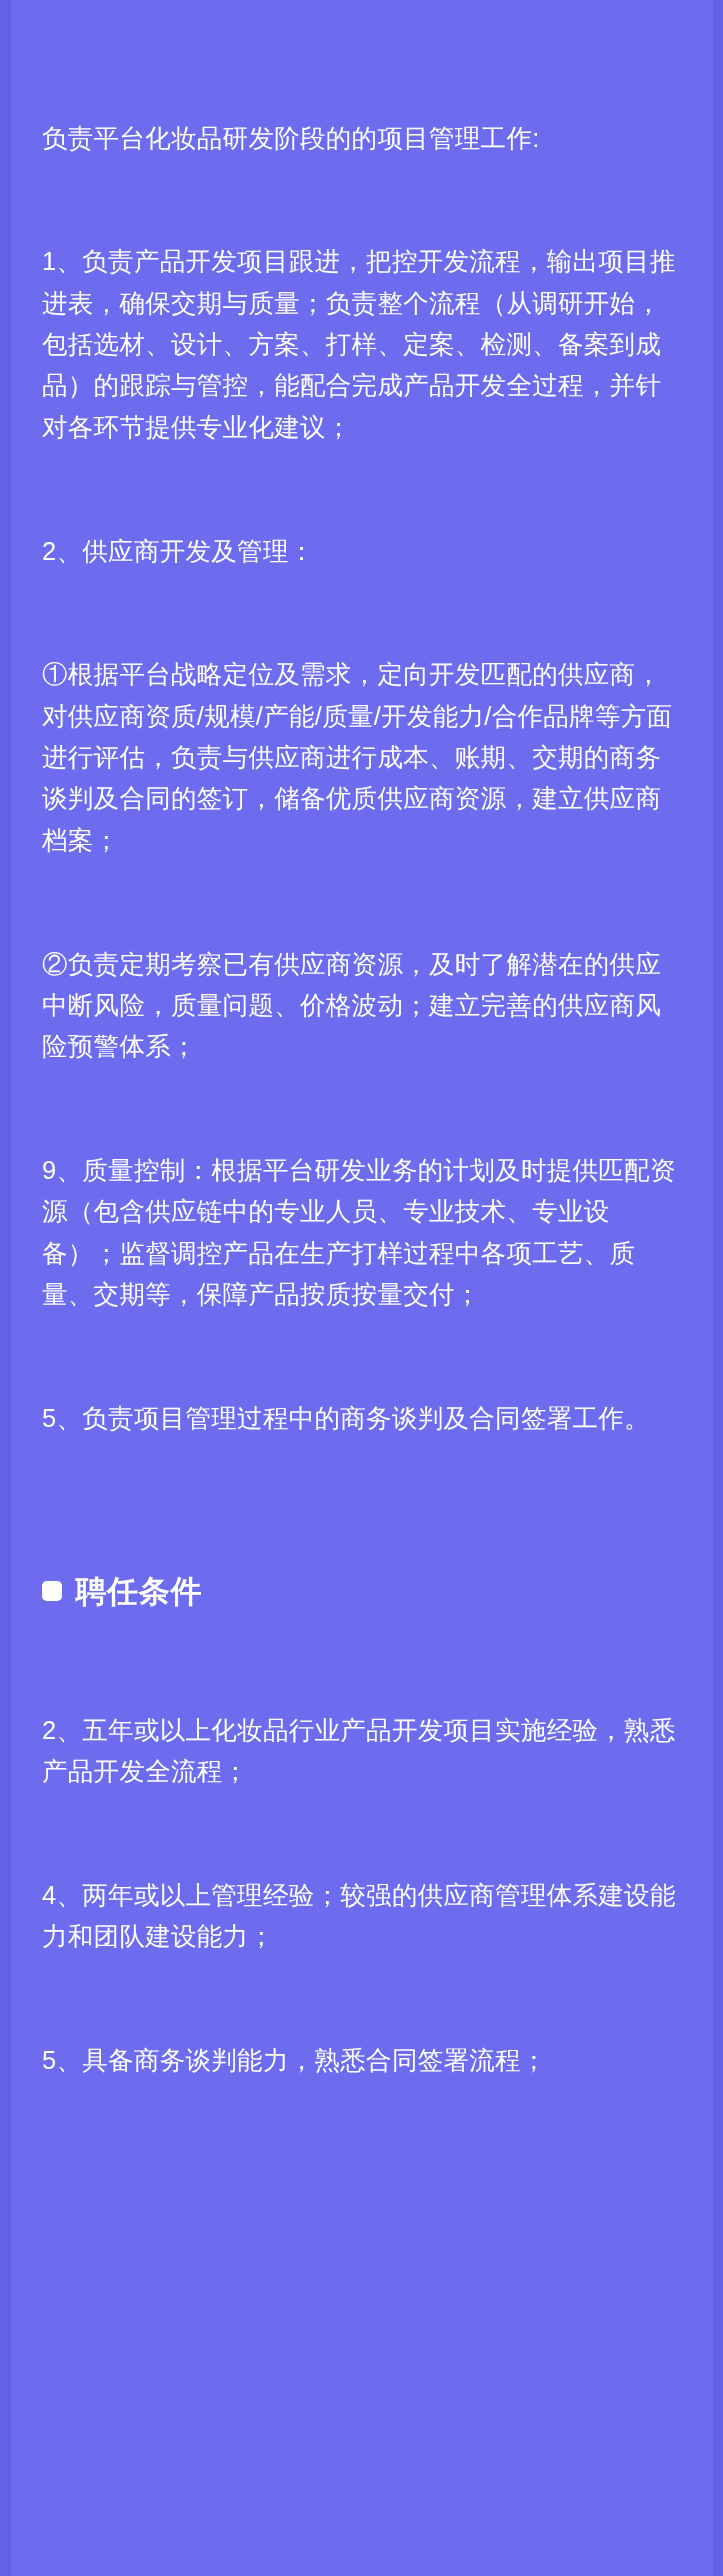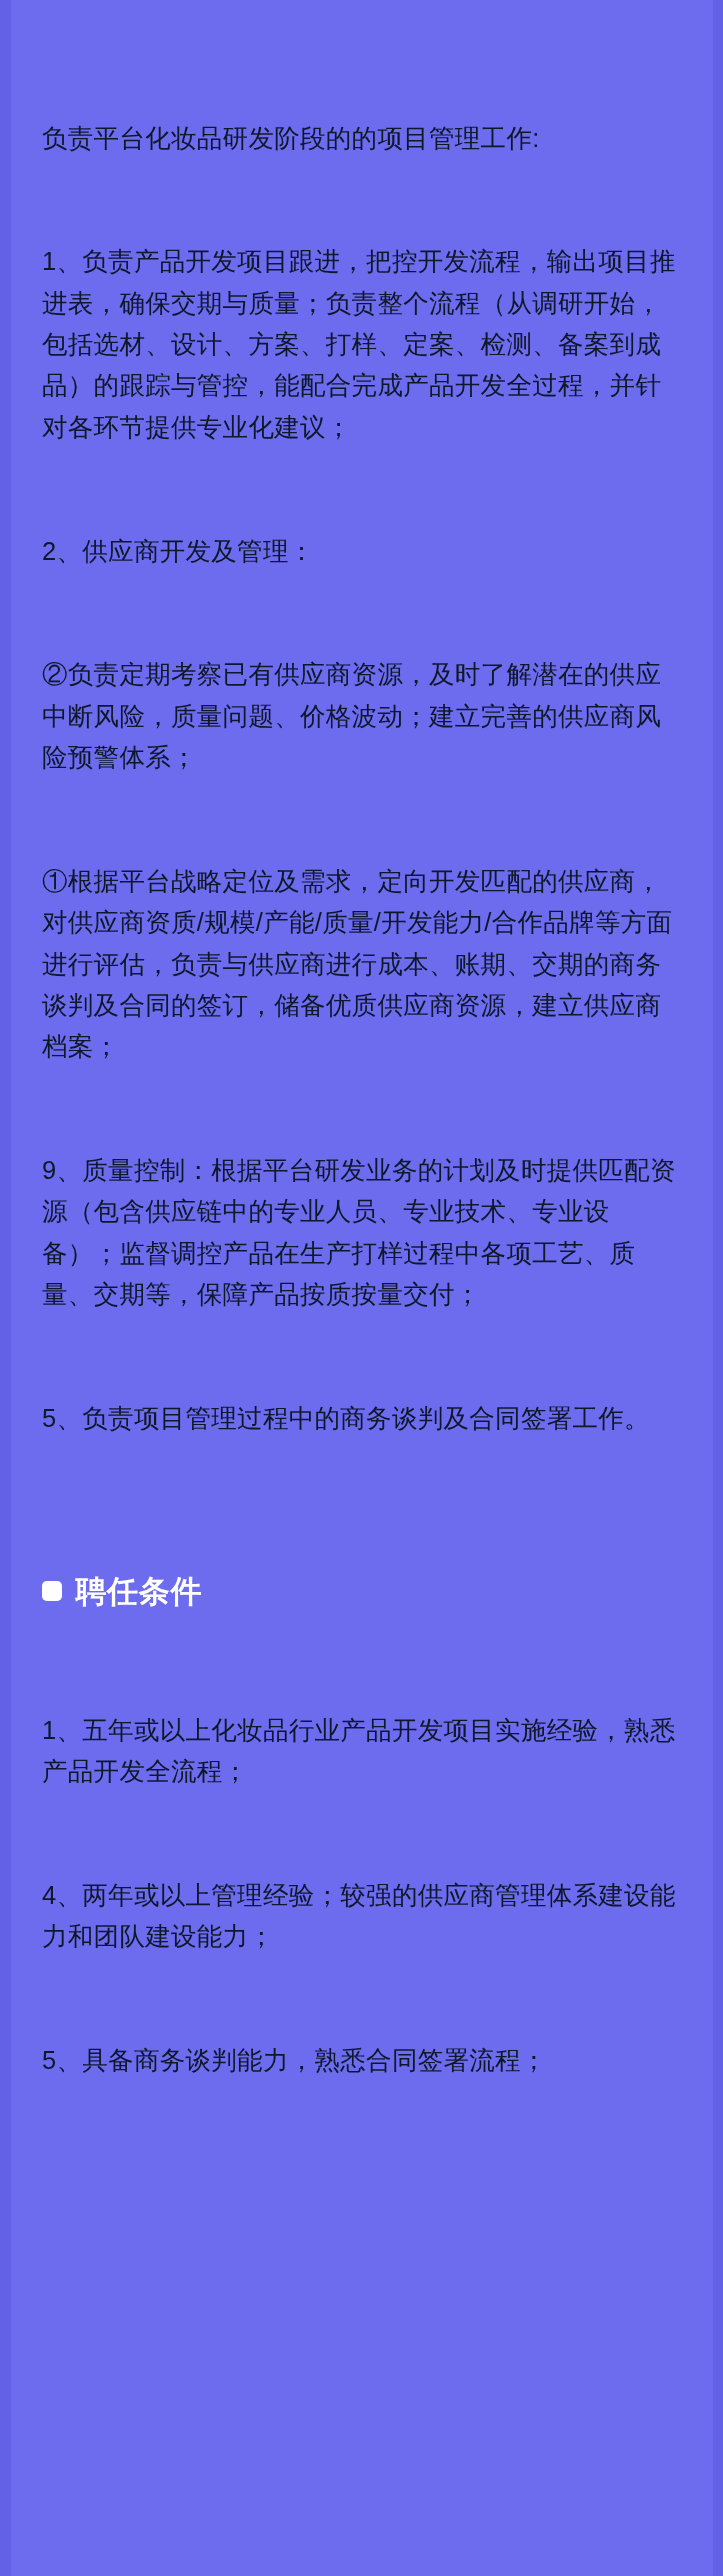--- a/index.html
+++ b/index.html
@@ -52,21 +52,21 @@
     flex: 0 0 auto;
   }
   .section-title {
     color: #ffffff;
     font-size: 31px;
     font-weight: bold;
     letter-spacing: 0.7px;
     line-height: 1.2;
   }
   .body-text {
-    color: #0f172a;
+    color: #ffffff;
     font-size: 25.5px;
     line-height: 1.62;
     letter-spacing: 0.3px;
     white-space: pre-wrap;
     word-break: break-word;
   }
   .body-text p {
     margin: 0;
   }
 </style>
@@ -75,34 +75,34 @@
 
 <div class="page">
   <div class="edge-left"></div>
   <div class="edge-right"></div>
 
   <div class="section">
     <div class="body-text">
       <p>负责平台化妆品研发阶段的的项目管理工作:</p>
       <p>1、负责产品开发项目跟进，把控开发流程，输出项目推进表，确保交期与质量；负责整个流程（从调研开始，包括选材、设计、方案、打样、定案、检测、备案到成品）的跟踪与管控，能配合完成产品开发全过程，并针对各环节提供专业化建议；</p>
       <p>2、供应商开发及管理：</p>
+      <p>①根据平台战略定位及需求，定向开发匹配的供应商，对供应商资质/规模/产能/质量/开发能力/合作品牌等方面进行评估，负责与供应商进行成本、账期、交期的商务谈判及合同的签订，储备优质供应商资源，建立供应商档案；</p>
       <p>②负责定期考察已有供应商资源，及时了解潜在的供应中断风险，质量问题、价格波动；建立完善的供应商风险预警体系；</p>
-      <p>①根据平台战略定位及需求，定向开发匹配的供应商，对供应商资质/规模/产能/质量/开发能力/合作品牌等方面进行评估，负责与供应商进行成本、账期、交期的商务谈判及合同的签订，储备优质供应商资源，建立供应商档案；</p>
       <p>9、质量控制：根据平台研发业务的计划及时提供匹配资源（包含供应链中的专业人员、专业技术、专业设备）；监督调控产品在生产打样过程中各项工艺、质量、交期等，保障产品按质按量交付；</p>
       <p>5、负责项目管理过程中的商务谈判及合同签署工作。</p>
     </div>
   </div>
 
   <div class="section">
     <div class="section-head">
       <span class="bullet-icon"></span>
       <span class="section-title">聘任条件</span>
     </div>
     <div class="body-text">
-      <p>1、五年或以上化妆品行业产品开发项目实施经验，熟悉产品开发全流程；</p>
+      <p>2、五年或以上化妆品行业产品开发项目实施经验，熟悉产品开发全流程；</p>
       <p>4、两年或以上管理经验；较强的供应商管理体系建设能力和团队建设能力；</p>
       <p>5、具备商务谈判能力，熟悉合同签署流程；</p>
       
       
       
       
     </div>
   </div>
 </div>
 

